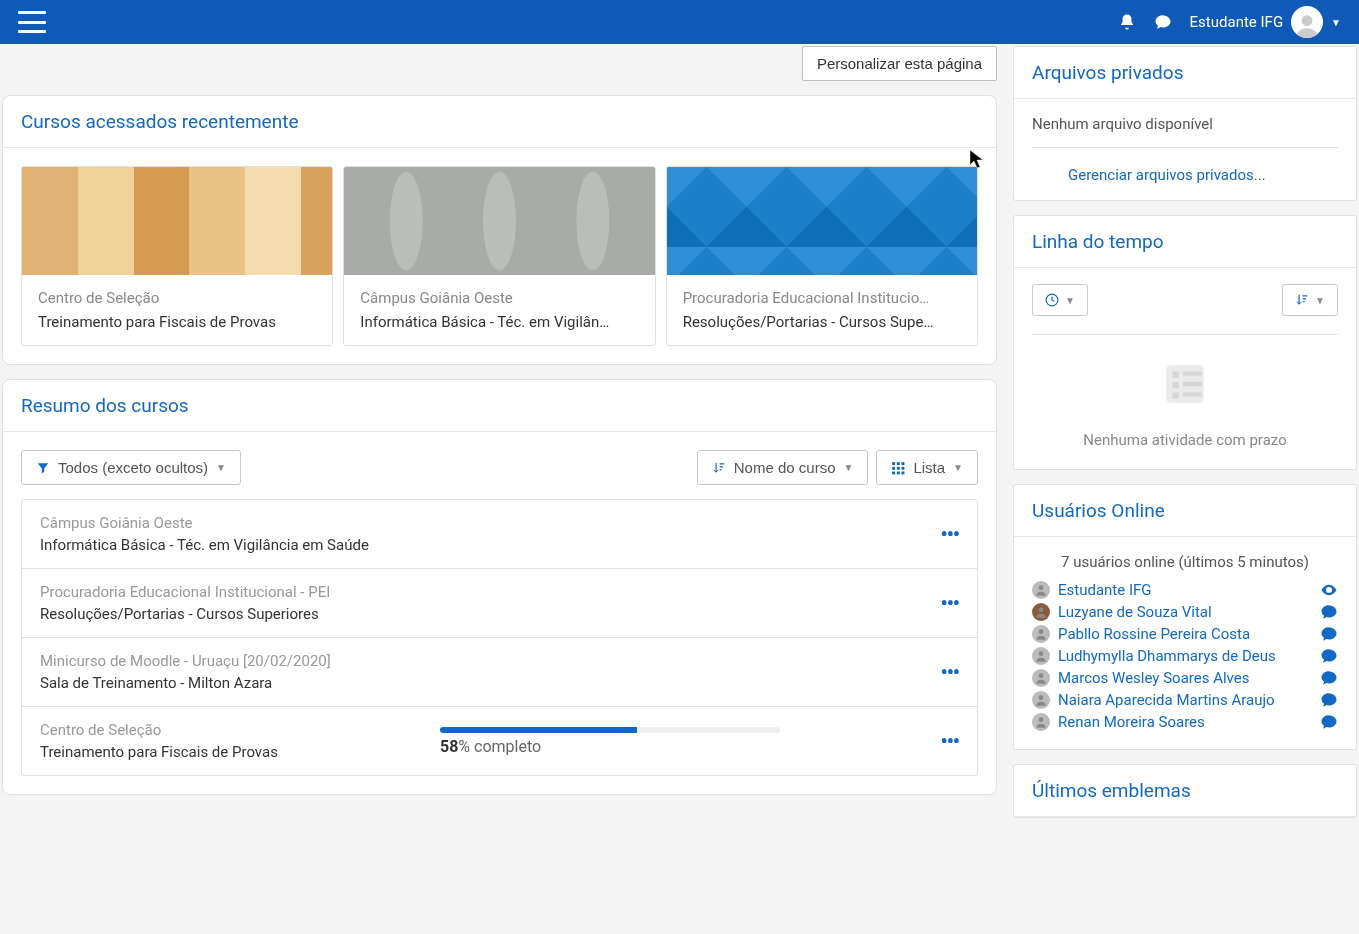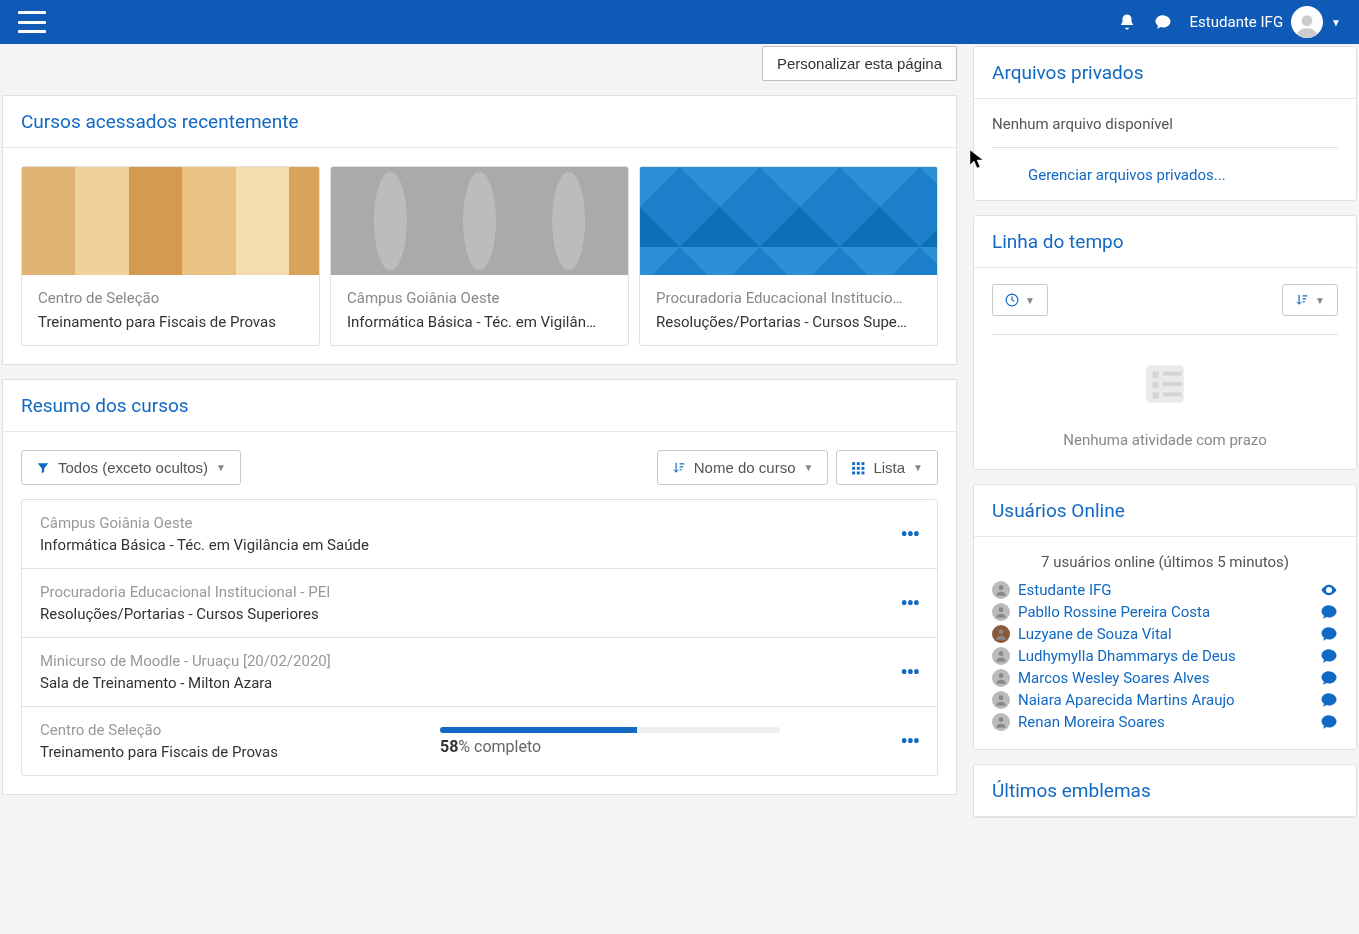--- a/index.html
+++ b/index.html
@@ -10,24 +10,24 @@
 .hamburger span{height:3px;background:#fff;border-radius:1px;}
 .nav-right{display:flex;align-items:center;gap:18px;}
 .nav-icon{width:18px;height:18px;fill:#fff;cursor:pointer;}
 .user-menu{display:flex;align-items:center;gap:8px;cursor:pointer;}
 .user-name{color:#fff;font-size:15px;}
 .avatar{width:32px;height:32px;background:#fff;border-radius:50%;display:flex;align-items:flex-end;justify-content:center;overflow:hidden;}
 .avatar svg{width:26px;height:26px;fill:#ccc;}
 .caret{font-size:10px;color:#fff;}
 .page{display:flex;padding:2px;}
 .main{flex:1;margin-right:16px;}
-.sidebar{width:384px;}
+.sidebar{width:344px;}
 .customize-row{display:flex;justify-content:flex-end;margin-bottom:14px;}
 .btn-secondary{background:#fff;border:1px solid #bfbfbf;padding:8px 14px;font-size:15px;color:#333;cursor:pointer;border-radius:2px;}
-.card{background:#fff;border:1px solid #e0e0e0;border-radius:0;margin-bottom:14px;}
+.card{background:#fff;border:1px solid #e0e0e0;border-radius:8px;margin-bottom:14px;}
 .card-header{padding:14px 18px;border-bottom:1px solid #e8e8e8;}
 .card-title{color:#1169c3;font-size:19px;font-weight:400;}
 .card-body{padding:18px;}
 .recent-row{display:flex;gap:10px;}
 .course-card{flex:1;border:1px solid #e0e0e0;border-radius:3px;overflow:hidden;background:#fff;cursor:pointer;}
 .course-img{height:108px;}
 .img-tiles{background:#d9a75a;background-image:linear-gradient(90deg,#e0b273 0 18%,#f0d19a 18% 36%,#d39a50 36% 54%,#e8c183 54% 72%,#f4dcae 72% 90%,#d8a35c 90% 100%),linear-gradient(0deg,rgba(0,0,0,.05) 0 50%,rgba(255,255,255,.05) 50% 100%);background-size:100% 27px,100% 54px;}
 .img-waves{background:#a8aba7;background-image:radial-gradient(ellipse 40px 120px at 20% 50%,#babdb9 0 40%,transparent 42%),radial-gradient(ellipse 40px 120px at 50% 50%,#babdb9 0 40%,transparent 42%),radial-gradient(ellipse 40px 120px at 80% 50%,#babdb9 0 40%,transparent 42%);}
 .img-tri{background:#1b7fc9;background-image:linear-gradient(135deg,#2e8ed6 25%,transparent 25%),linear-gradient(225deg,#2e8ed6 25%,transparent 25%),linear-gradient(315deg,#0e6fb6 25%,transparent 25%),linear-gradient(45deg,#0e6fb6 25%,transparent 25%);background-size:80px 80px;}
 .course-meta{padding:14px 16px;}
@@ -286,39 +286,39 @@
                   <circle cx="12" cy="8" r="4"></circle>
                   <path d="M4 22c0-5 4-7 8-7s8 2 8 7z"></path>
                 </svg>
               </div>
     <a class="user-link">Estudante IFG</a>
               <svg class="user-action" viewBox="0 0 24 24">
                 <path d="M12 5C6 5 2 12 2 12s4 7 10 7 10-7 10-7-4-7-10-7zm0 11a4 4 0 1 1 0-8 4 4 0 0 1 0 8z"></path>
               </svg>
             </div>
             <div class="user-row">
+              <div class="user-avatar pic">
+                <svg viewBox="0 0 24 24">
+                  <circle cx="12" cy="8" r="4"></circle>
+                  <path d="M4 22c0-5 4-7 8-7s8 2 8 7z"></path>
+                </svg>
+              </div>
+    <a class="user-link">Luzyane de Souza Vital</a>
+              <svg class="user-action" viewBox="0 0 24 24">
+                <path d="M12 3C6.5 3 2 6.6 2 11c0 2.4 1.3 4.5 3.4 6L4 21l4.8-2.2c1 .3 2.1.4 3.2.4 5.5 0 10-3.6 10-8s-4.5-8-10-8z"></path>
+              </svg>
+            </div>
+            <div class="user-row">
               <div class="user-avatar ">
                 <svg viewBox="0 0 24 24">
                   <circle cx="12" cy="8" r="4"></circle>
                   <path d="M4 22c0-5 4-7 8-7s8 2 8 7z"></path>
                 </svg>
               </div>
     <a class="user-link">Pabllo Rossine Pereira Costa</a>
-              <svg class="user-action" viewBox="0 0 24 24">
-                <path d="M12 3C6.5 3 2 6.6 2 11c0 2.4 1.3 4.5 3.4 6L4 21l4.8-2.2c1 .3 2.1.4 3.2.4 5.5 0 10-3.6 10-8s-4.5-8-10-8z"></path>
-              </svg>
-            </div>
-            <div class="user-row">
-              <div class="user-avatar pic">
-                <svg viewBox="0 0 24 24">
-                  <circle cx="12" cy="8" r="4"></circle>
-                  <path d="M4 22c0-5 4-7 8-7s8 2 8 7z"></path>
-                </svg>
-              </div>
-    <a class="user-link">Luzyane de Souza Vital</a>
               <svg class="user-action" viewBox="0 0 24 24">
                 <path d="M12 3C6.5 3 2 6.6 2 11c0 2.4 1.3 4.5 3.4 6L4 21l4.8-2.2c1 .3 2.1.4 3.2.4 5.5 0 10-3.6 10-8s-4.5-8-10-8z"></path>
               </svg>
             </div>
             <div class="user-row">
               <div class="user-avatar ">
                 <svg viewBox="0 0 24 24">
                   <circle cx="12" cy="8" r="4"></circle>
                   <path d="M4 22c0-5 4-7 8-7s8 2 8 7z"></path>
                 </svg>

